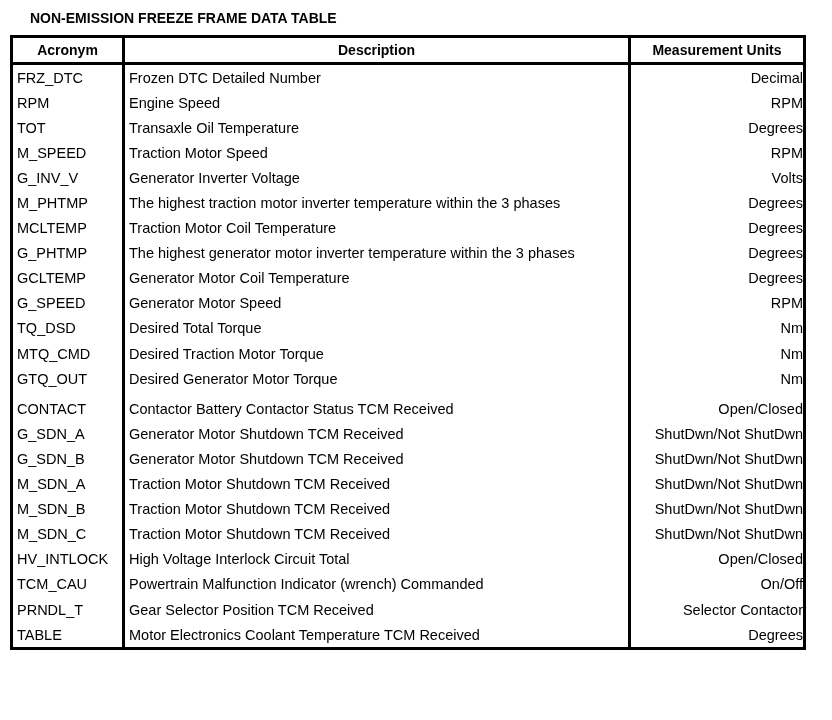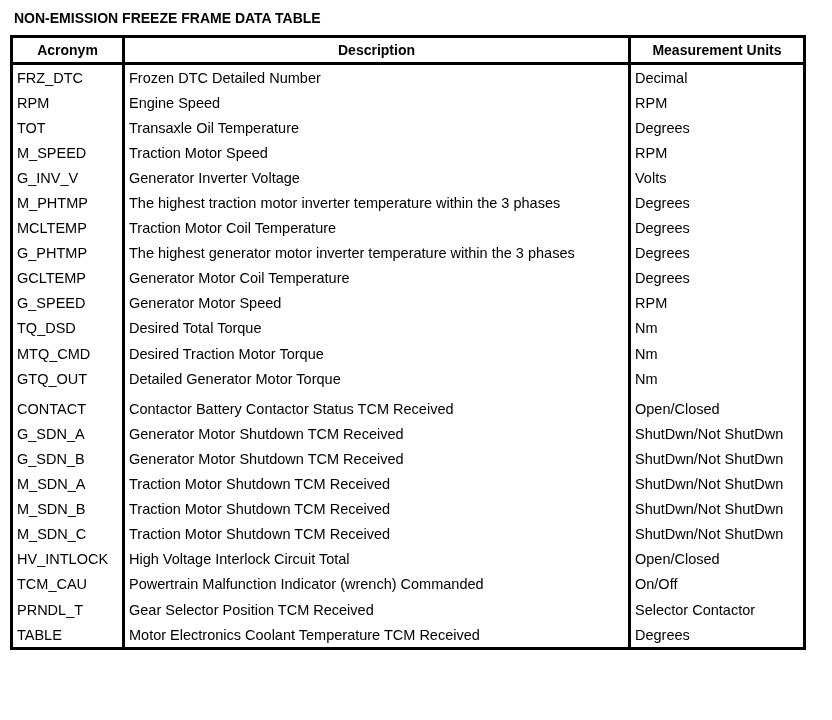--- a/index.html
+++ b/index.html
@@ -10,21 +10,21 @@
     body {
       width: 832px;
       height: 720px;
       position: relative;
       overflow: hidden;
       font-family: "Liberation Sans", sans-serif;
       color: #000000;
     }
     .title {
       position: absolute;
-      left: 14px;
+      left: 30px;
       top: 10px;
       font-size: 14px;
       font-weight: bold;
       letter-spacing: 0px;
     }
     .table-wrap {
       position: absolute;
       left: 10px;
       top: 35px;
       width: 827px;
@@ -50,21 +50,21 @@
     th:last-child { border-right: none; }
     td {
       font-size: 14.5px;
       height: 25.1px;
       padding: 0 0 0 4px;
       white-space: nowrap;
       overflow: hidden;
       border-right: 3px solid #000;
       vertical-align: middle;
     }
-    td:last-child { border-right: none; }
+    td:last-child { border-right: none; text-align: right; }
     tr.gap td { padding-top: 5px; }
   </style>
 </head>
 <body>
 
 <div class="title">NON-EMISSION FREEZE FRAME DATA TABLE</div>
 
 <div class="table-wrap">
   <table>
     <colgroup>
@@ -135,21 +135,21 @@
           <td>Desired Total Torque</td>
           <td>Nm</td>
         </tr>
         <tr>
           <td>MTQ_CMD</td>
           <td>Desired Traction Motor Torque</td>
           <td>Nm</td>
         </tr>
         <tr>
           <td>GTQ_OUT</td>
-          <td>Detailed Generator Motor Torque</td>
+          <td>Desired Generator Motor Torque</td>
           <td>Nm</td>
         </tr>
         <tr class="gap">
           <td>CONTACT</td>
           <td>Contactor Battery Contactor Status TCM Received</td>
           <td>Open/Closed</td>
         </tr>
         <tr>
           <td>G_SDN_A</td>
           <td>Generator Motor Shutdown TCM Received</td>

